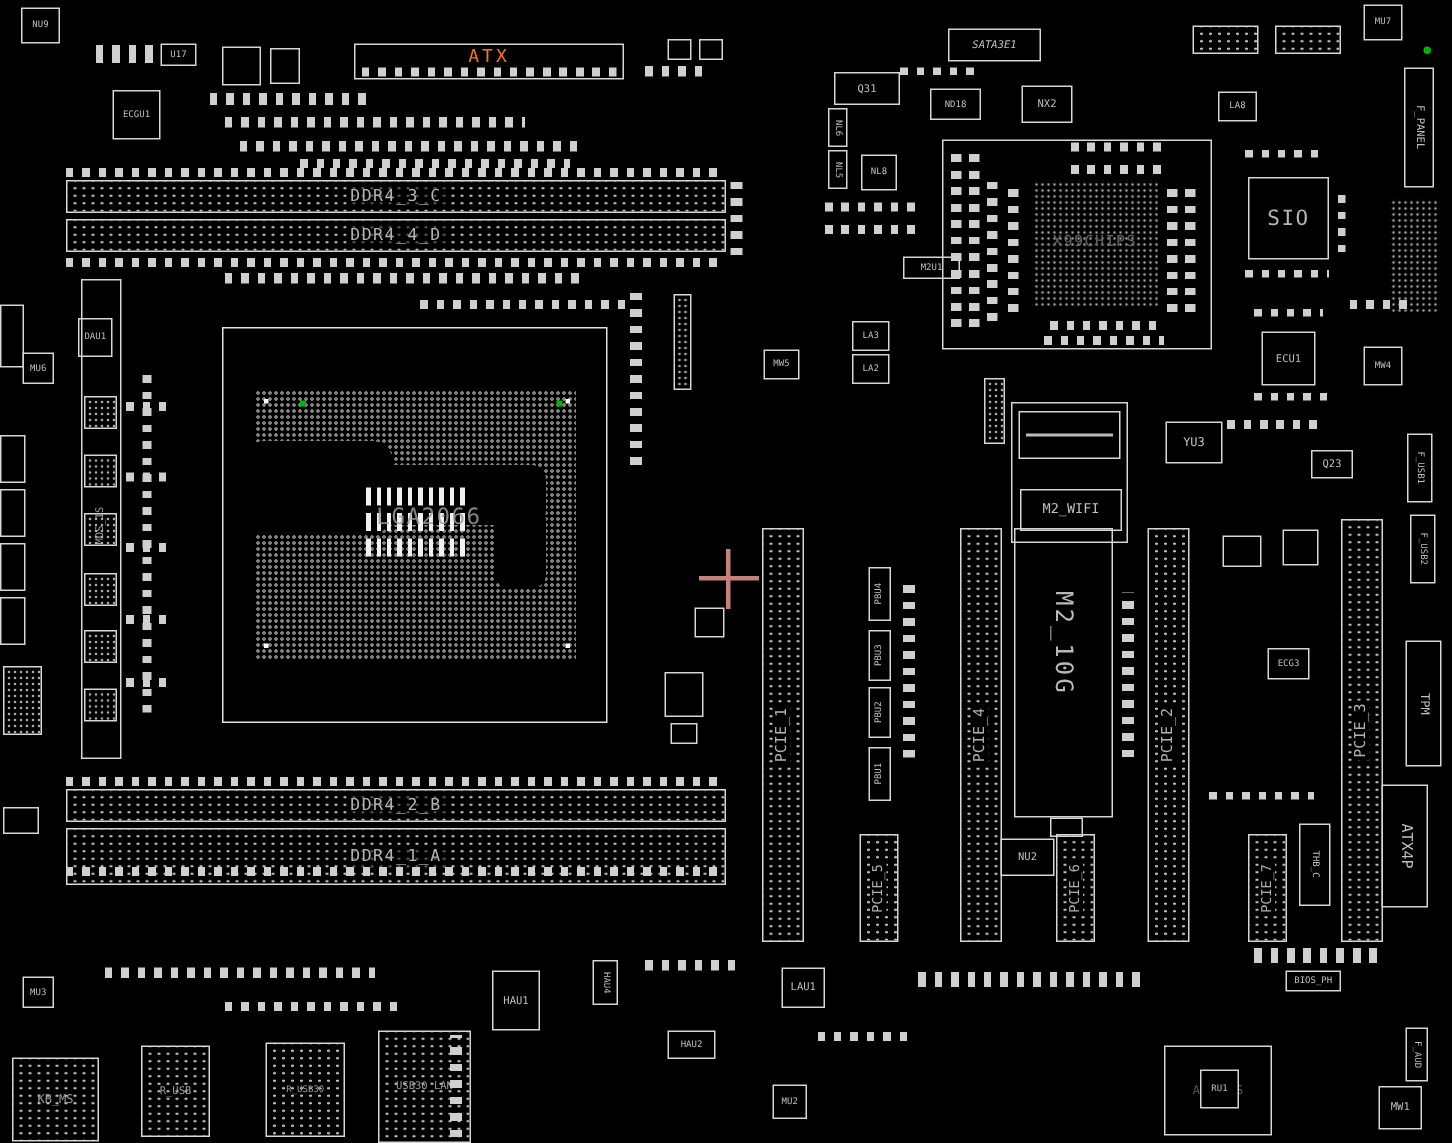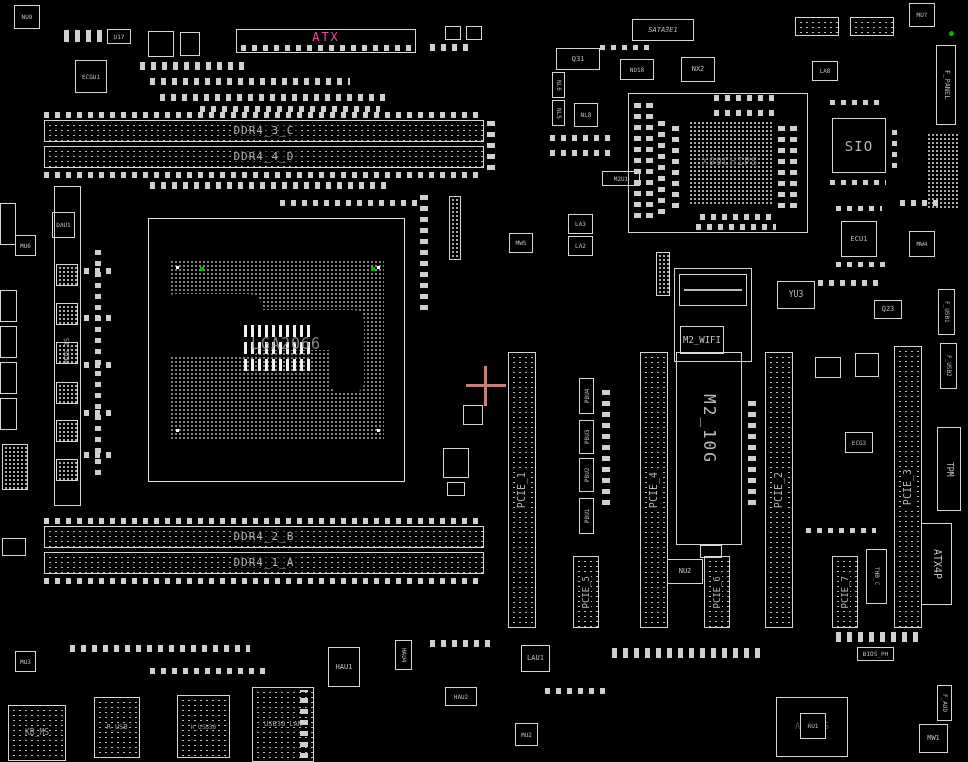--- a/index.html
+++ b/index.html
@@ -45,21 +45,21 @@
   <div class="c b" style="left:180px;top:32px;width:20px;height:24px;"></div>
   <div class="c b" style="left:445px;top:26px;width:16px;height:14px;"></div>
   <div class="c b" style="left:466px;top:26px;width:16px;height:14px;"></div>
   <div class="c dash" style="left:430px;top:44px;width:40px;height:7px;"></div>
   <div class="c dash" style="left:140px;top:62px;width:110px;height:8px;"></div>
   <div class="c dash" style="left:150px;top:78px;width:200px;height:7px;"></div>
   <div class="c dash" style="left:160px;top:94px;width:230px;height:7px;"></div>
   <div class="c dash" style="left:200px;top:106px;width:180px;height:6px;"></div>
 
   <div class="c b" style="left:236px;top:29px;width:180px;height:24px;">
-    <div class="lbl" style="width:100%;height:14px;font-size:12px;letter-spacing:2px;color:#ec4899;">ATX</div>
+    <div class="lbl" style="width:100%;height:14px;font-size:12px;letter-spacing:2px;color:#f97316;">ATX</div>
     <div class="c dash" style="left:4px;top:15px;width:170px;height:6px;"></div>
   </div>
 
   <div class="c b" style="left:595px;top:19px;width:62px;height:22px;margin-left:37px;">
     <div class="lbl" style="width:100%;height:100%;font-size:7px;font-style:italic;">SATA3E1</div>
   </div>
   <div class="c dash" style="left:600px;top:45px;width:52px;height:5px;"></div>
   <div class="c b dots" style="left:795px;top:17px;width:44px;height:19px;"></div>
   <div class="c b dots" style="left:850px;top:17px;width:44px;height:19px;"></div>
   <div class="c b" style="left:909px;top:3px;width:26px;height:24px;">
@@ -112,21 +112,21 @@
 
   <div class="c b slot dots" style="left:44px;top:120px;width:440px;height:22px;">
     <span class="dimlbl">DDR4_3_C</span>
   </div>
   <div class="c b slot dots" style="left:44px;top:146px;width:440px;height:22px;">
     <span class="dimlbl">DDR4_4_D</span>
   </div>
   <div class="c b slot dots" style="left:44px;top:526px;width:440px;height:22px;">
     <span class="dimlbl">DDR4_2_B</span>
   </div>
-  <div class="c b slot dots" style="left:44px;top:552px;width:440px;height:22px;">
+  <div class="c b slot dots" style="left:44px;top:552px;width:440px;height:38px;">
     <span class="dimlbl">DDR4_1_A</span>
   </div>
   <div class="c dash" style="left:44px;top:112px;width:440px;height:6px;"></div>
   <div class="c dash" style="left:44px;top:172px;width:440px;height:6px;"></div>
   <div class="c dash" style="left:44px;top:518px;width:440px;height:6px;"></div>
   <div class="c dash" style="left:44px;top:578px;width:440px;height:6px;"></div>
   <div class="c dash" style="left:150px;top:182px;width:240px;height:7px;"></div>
   <div class="c dash" style="left:280px;top:200px;width:140px;height:6px;"></div>
   <div class="c dashv" style="left:487px;top:120px;width:8px;height:50px;"></div>
 
@@ -206,21 +206,21 @@
   <div class="c dash" style="left:836px;top:206px;width:46px;height:5px;"></div>
   <div class="c dash" style="left:836px;top:262px;width:52px;height:5px;"></div>
   <div class="c b" style="left:909px;top:231px;width:26px;height:26px;">
     <div class="lbl" style="width:100%;height:100%;font-size:6px;">MW4</div>
   </div>
 
   <div class="c b" style="left:674px;top:268px;width:78px;height:94px;"></div>
   <div class="c b" style="left:679px;top:274px;width:68px;height:32px;">
     <div class="c" style="left:4px;top:14px;width:58px;height:2px;background:#bbb;"></div>
   </div>
-  <div class="c b slot" style="left:680px;top:326px;width:44px;height:28px;">
+  <div class="c b slot" style="left:680px;top:326px;width:68px;height:28px;">
     <span class="lbl" style="font-size:9px;color:#c2c2c2;">M2_WIFI</span>
   </div>
   <div class="c b" style="left:777px;top:281px;width:38px;height:28px;">
     <div class="lbl" style="width:100%;height:100%;font-size:8px;">YU3</div>
   </div>
   <div class="c b" style="left:874px;top:300px;width:28px;height:19px;">
     <div class="lbl" style="width:100%;height:100%;">Q23</div>
   </div>
   <div class="c b slot" style="left:676px;top:352px;width:66px;height:193px;">
     <span class="lbl vdn" style="font-size:16px;letter-spacing:2px;color:#b8b8b8;padding-bottom:40px;">M2_10G</span>

